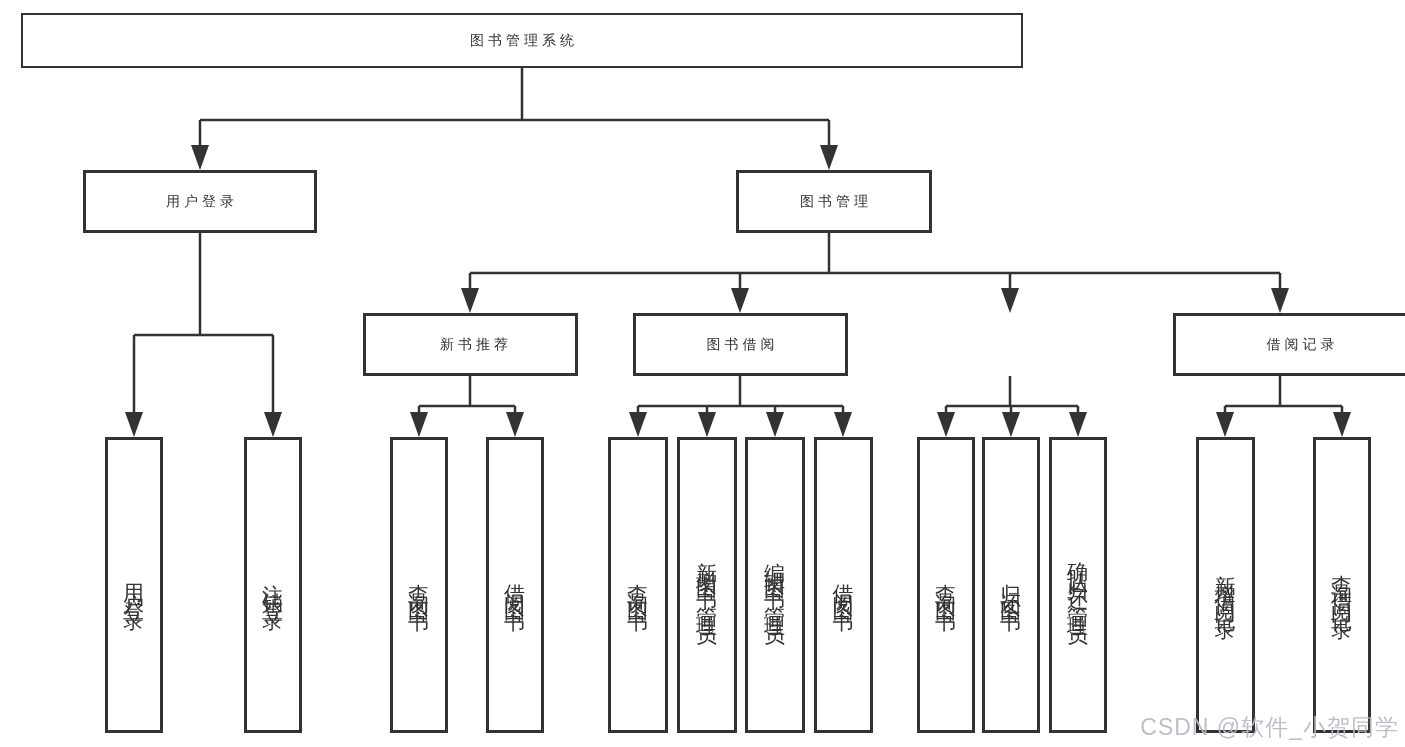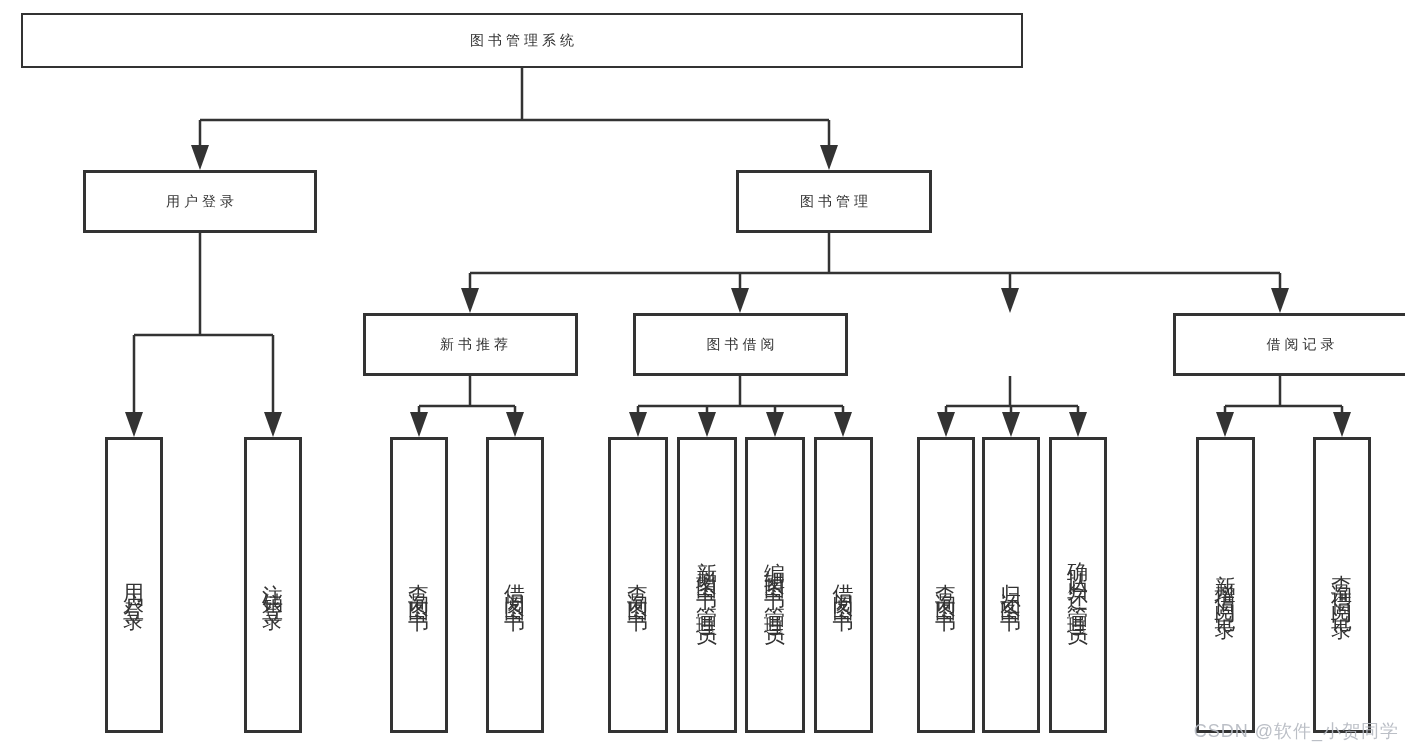--- a/index.html
+++ b/index.html
@@ -17,21 +17,21 @@
   .box-root{border-width:2px;}
   .hlabel{
     font-size:14px;letter-spacing:4px;color:#333333;white-space:nowrap;
     text-indent:4px; 
   }
   .leaf span.vlabel{
     writing-mode:vertical-rl;text-orientation:mixed;
     font-size:21px;letter-spacing:9px;color:#333333;line-height:1;
   }
   .watermark{
-    position:absolute;right:6px;bottom:4px;font-size:18px;
+    position:absolute;right:6px;bottom:4px;font-size:23px;
     color:#b6bac2;opacity:0.92;letter-spacing:1px;z-index:10;white-space:nowrap;
   }
   
   #n-root{left:21px;top:13px;width:1002px;height:55px;}
   #n-login{left:83px;top:170px;width:234px;height:63px;}
   #n-mgmt{left:712px;top:170px;width:196px;height:63px;margin-left:24px;}
   #n-recommend{left:363px;top:313px;width:215px;height:63px;padding-left:7px;}
   #n-borrow{left:633px;top:313px;width:215px;height:63px;}
   #n-current{left:903px;top:313px;width:215px;height:63px;}
   #n-records{left:1173px;top:313px;width:255px;height:63px;}

